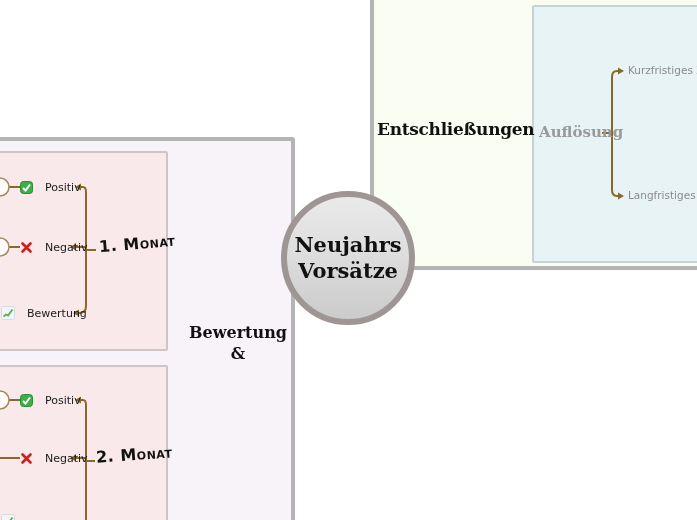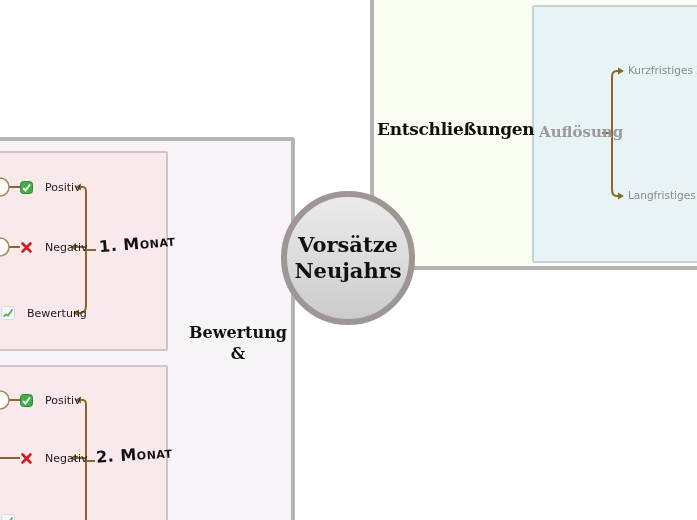--- a/index.html
+++ b/index.html
@@ -103,22 +103,22 @@
     <polygon points="624,196 618,192.5 618,199.5"></polygon>
   </g>
   <g>
     <circle cx="0" cy="187" r="9" fill="#fdfcfa" stroke="#a18a5e" stroke-width="1.5"></circle>
     <circle cx="0" cy="247" r="9" fill="#fdfcfa" stroke="#a18a5e" stroke-width="1.5"></circle>
     <circle cx="0" cy="400" r="9" fill="#fdfcfa" stroke="#a18a5e" stroke-width="1.5"></circle>
   </g>
 </svg>
 
 <div class="center-node fancy">
+  <span>Neujahrs</span>
   <span>Vorsätze</span>
-  <span>Neujahrs</span>
 </div>
 
 <div class="fancy title-resolutions">Entschließungen</div>
 <div class="fancy node-auflosung">Auflösung</div>
 <div class="goal-label goal-kurz">Kurzfristiges Zi</div>
 <div class="goal-label goal-lang">Langfristiges Zi</div>
 
 <div class="fancy title-eval">
   <div>Bewertung</div>
   <div>&amp;</div>

